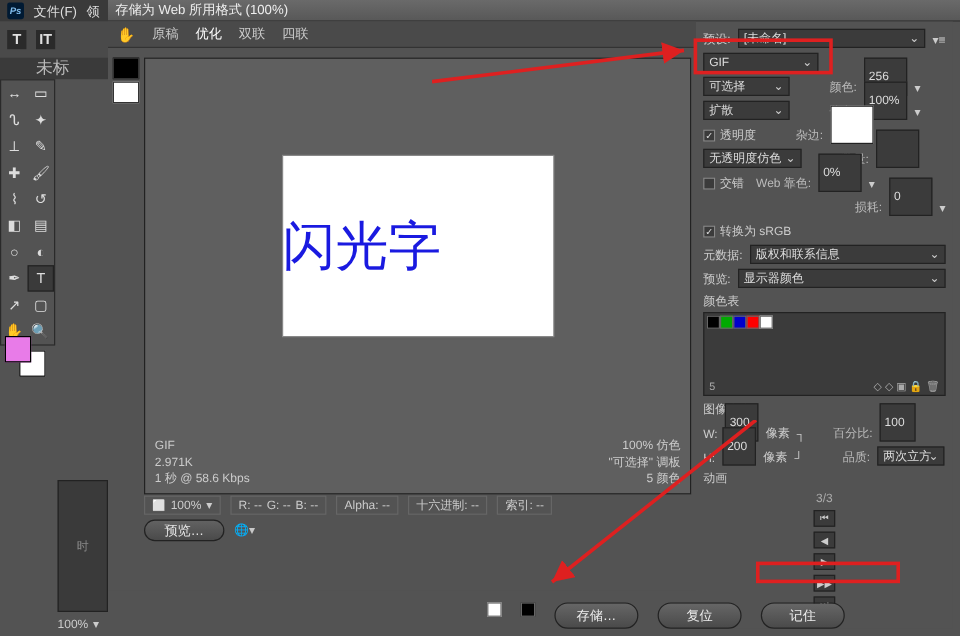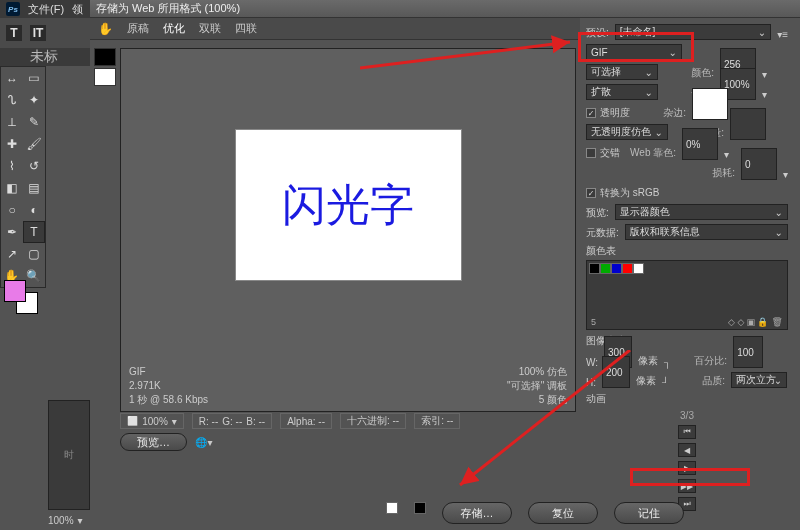--- a/index.html
+++ b/index.html
@@ -19,21 +19,21 @@
   .dialog { position: absolute; left: 90px; top: 0; right: 0; bottom: 0; background: #535353; }
   .dialog-title { height: 18px; background: linear-gradient(#6a6a6a, #585858); color: #eee; font-size: 11px; display: flex; align-items: center; padding-left: 6px; border-bottom: 1px solid #333; }
   .preview-area { position: absolute; left: 0; top: 18px; bottom: 38px; width: 490px; background: #535353; }
   .preview-toolbar { height: 22px; background: #4a4a4a; display: flex; align-items: center; padding: 0 8px; gap: 14px; font-size: 11px; color: #ccc; border-bottom: 1px solid #333; }
   .preview-tab.active { color: #fff; }
   .hand-icon { font-size: 12px; }
   .canvas-zone { position: absolute; left: 30px; right: 4px; top: 30px; bottom: 80px; background: #5f5f5f; border: 1px solid #222; display: flex; flex-direction:column; }
   .canvas-workspace {flex:1;display:flex;align-items:center;justify-content:center;}
   .swatch-col { position: absolute; left: 4px; top: 30px; width: 22px; display: flex; flex-direction: column; gap: 2px; }
   .swatch-col .sw { width: 22px; height: 18px; background: #000; border: 1px solid #333; }
-  .white-doc { width: 225px; height: 150px; background: #fff; display: flex; align-items: center; justify-content: center; box-shadow: 0 0 0 1px #888; }
+  .white-doc { width: 225px; height: 150px; background: #fff; display: flex; align-items: center; box-shadow: 0 0 0 1px #888; }
   .doc-text { font-size: 44px; color: #1a1ae0; font-family: "Microsoft YaHei", sans-serif; font-weight: normal; }
   .info-box {padding:4px 8px; color:#ccc; font-size:10px; line-height:14px; display:flex;justify-content:space-between;}
   .info-right{text-align:right;}
   .bottom-bar { position: absolute; left: 30px; right: 4px; bottom: 62px; height: 18px; display: flex; align-items: center; gap: 8px; color: #ccc; font-size: 10px; }
   .bb-seg { border: 1px solid #666; padding: 1px 6px; display: flex; align-items: center; gap: 4px; height:16px;}
   .preview-btnrow { position: absolute; left: 30px; bottom: 40px; height: 20px; display:flex;gap:8px;align-items:center;}
   .btn-small { height:18px; padding:0 16px; background: linear-gradient(#626262,#4a4a4a); border:1px solid #222; border-radius:9px; color:#e5e5e5;font-size:11px;display:flex;align-items:center;}
   .right-panel { position: absolute; left: 490px; right: 6px; top: 18px; bottom: 6px; background: #535353; padding: 4px 6px; overflow:hidden;}
   .rp-row { display: flex; align-items: flex-end; height: 18px; margin-bottom: 2px; gap: 6px; font-size: 10px; color: #ccc; }
   .rp-select { flex: 1; height: 16px; background: #3b3b3b; border: 1px solid #222; padding: 0 4px; display: flex; align-items: center; font-size: 10px; color: #ddd; position:relative;}
@@ -42,21 +42,21 @@
   .rp-val { width: 36px; height: 32px; background: #3b3b3b; border: 1px solid #222; padding: 0 3px; color: #ddd; font-size: 10px; display:flex;align-items:center;}
   .rp-check { display: flex; align-items: center; gap: 4px; }
   .rp-check .box{width:10px;height:10px;border:1px solid #888;background:#3b3b3b;display:flex;align-items:center;justify-content:center;font-size:8px;color:#ddd;}
   .sec-title{font-size:10px;color:#ccc;margin:4px 0 2px;}
   .color-table{width:100%;height:70px;background:#3b3b3b;border:1px solid #222;margin-bottom:4px;position:relative;}
   .ct-swatches{display:flex;gap:0;padding:2px;}
   .ct-sw{width:11px;height:11px;border:1px solid #666;}
   .ct-footer{position:absolute;bottom:2px;width:100%;display:flex;justify-content:space-between;align-items:center;padding:0 4px;color:#aaa;font-size:9px;}
   .player{display:flex;align-items:center;gap:4px;margin-top:4px;flex-direction:column;}
   .pbtn{width:18px;height:14px;background:#3b3b3b;border:1px solid #222;display:flex;align-items:center;justify-content:center;font-size:8px;color:#ccc;}
-  .dialog-buttons{position:absolute;left:296px;bottom:6px;display:flex;gap:16px;}
+  .dialog-buttons{position:absolute;left:316px;bottom:6px;display:flex;gap:16px;}
   .main-btn{min-width:70px;height:22px;background:linear-gradient(#666,#4a4a4a);border:1px solid #222;border-radius:11px;color:#eee;font-size:11px;display:flex;align-items:center;justify-content:center;}
   .red-mark{position:absolute;border:3px solid #de2020;pointer-events:none;}
   .arrow{position:absolute;pointer-events:none;}
   .status-frag{position:absolute;left:48px;bottom:2px;height:16px;font-size:10px;color:#ccc;display:flex;align-items:center;gap:4px;}
   .wsw{width:12px;height:12px;border:1px solid #666;}
 </style>
 </head>
 <body>
 
 <div class="top-bar">
@@ -210,26 +210,26 @@
       <div class="rp-val">0</div>
         <span>▾</span>
     </div>
     <div class="rp-row">
       <div class="rp-check">
           <span class="box">✓</span>
           <span>转换为 sRGB</span>
         </div>
     </div>
     <div class="rp-row">
+      <span>元数据:</span>
+      <div class="rp-select">版权和联系信息</div>
+    </div>
+    <div class="rp-row">
       <span>预览:</span>
       <div class="rp-select">显示器颜色</div>
-    </div>
-    <div class="rp-row">
-      <span>元数据:</span>
-      <div class="rp-select">版权和联系信息</div>
     </div>
 
     <div class="sec-title">颜色表</div>
     <div class="color-table">
       <div class="ct-swatches">
         <div class="ct-sw" style="background:#000"></div>
         <div class="ct-sw" style="background:#0a0"></div>
         <div class="ct-sw" style="background:#00c"></div>
         <div class="ct-sw" style="background:#f00"></div>
         <div class="ct-sw" style="background:#fff"></div>

